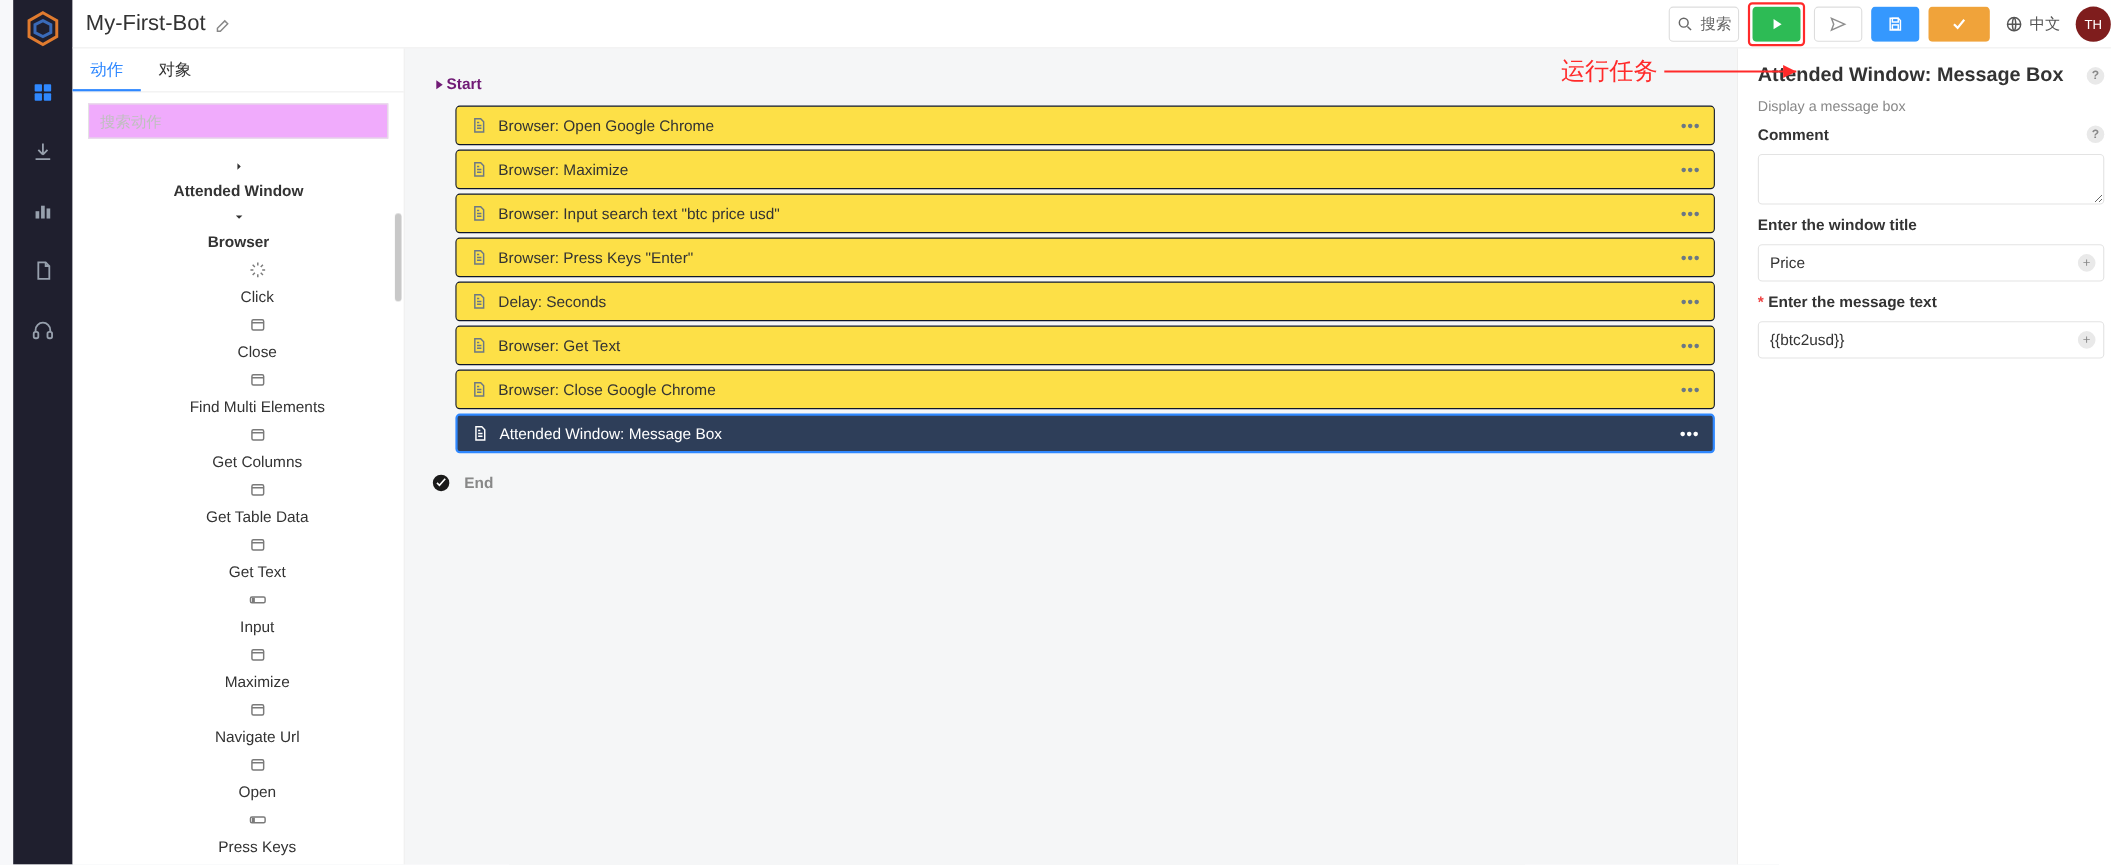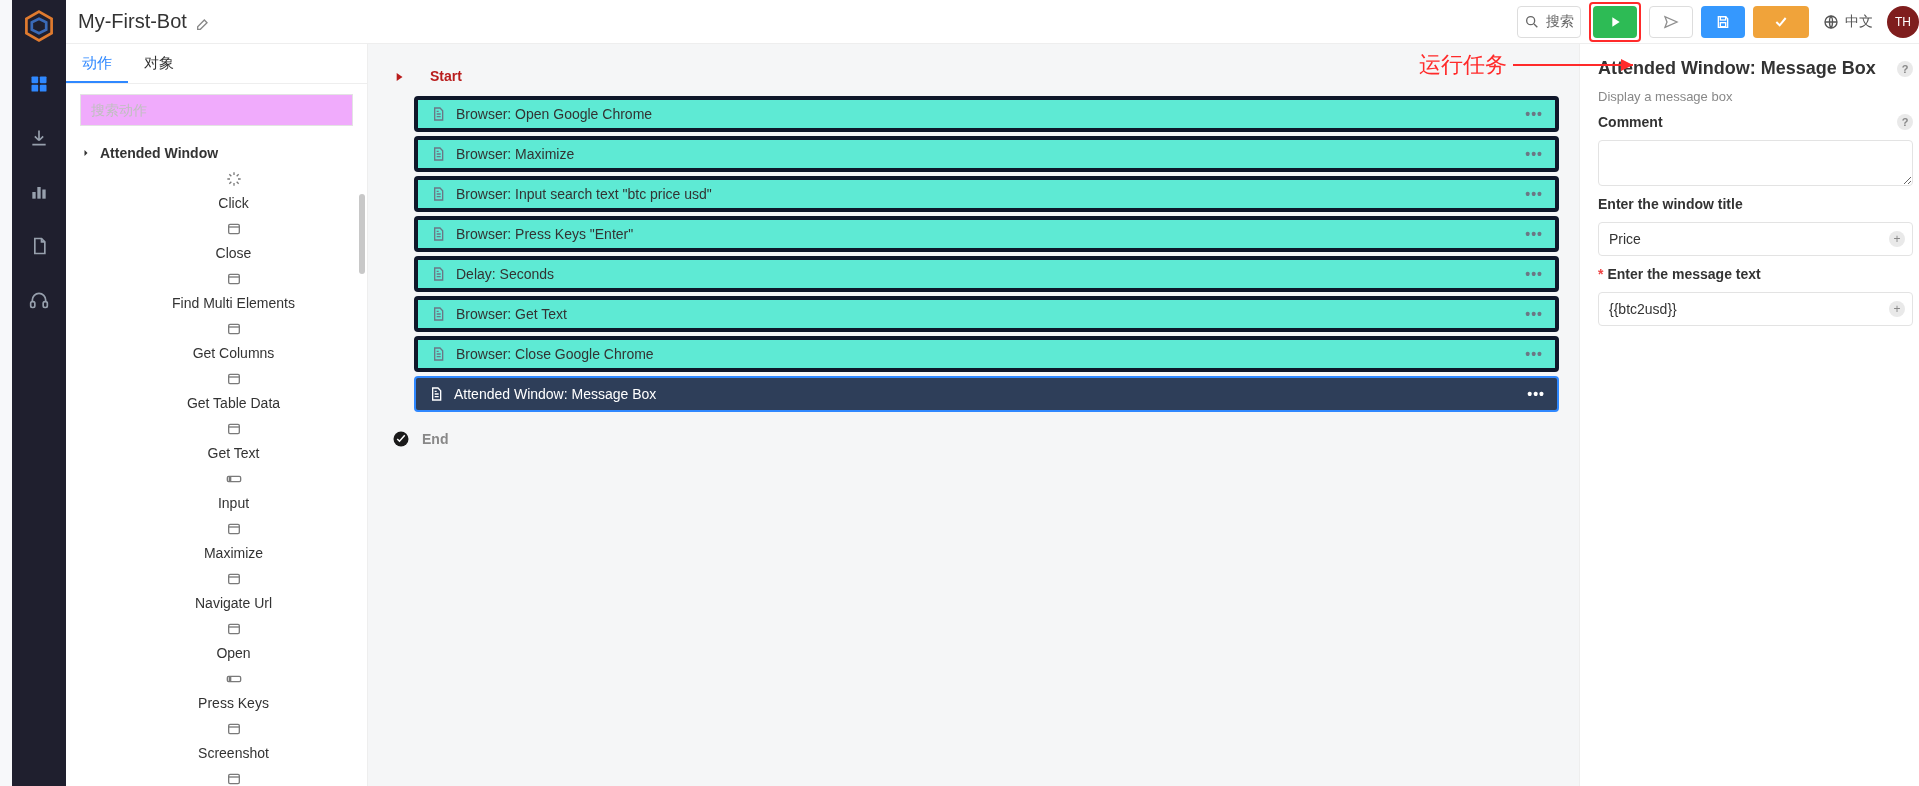--- a/index.html
+++ b/index.html
@@ -42,31 +42,31 @@
   
   .side { width: 302px; border-right: 1px solid #eee; display: flex; flex-direction: column; min-height: 0;position:relative;}
   .side-tabs { display: flex; border-bottom: 1px solid #eee; height:40px; }
   .side-tab { padding: 10px 16px; font-size: 15px; cursor: pointer; color: #333; }
   .side-tab.active { color: #2f88ff; border-bottom: 2px solid #2f88ff; }
   .side-search { margin: 10px 14px; }
   .side-search input { width: 100%; height: 32px; border: 1px solid #e3e3e3; border-radius: 0; padding: 0 10px; font-size: 14px; background:#f0abfc; color:#333;}
   .side-search input::placeholder{color:#bfbfbf;}
   .tree { flex: 1; overflow-y: auto; padding: 4px 0 20px 0; position:relative;}
   .tree-row { display: flex; align-items: center; gap: 8px; padding: 5px 14px 5px 14px; font-size: 14px; cursor: pointer; color:#333;}
-  .tree-row.group { font-weight: 600; }
+  .tree-row.group { font-weight: 600; flex-direction: column; }
   .tree-row.leaf { padding-left: 48px; color:#333; font-weight:400;flex-direction:column;}
   .chev { width: 12px; height: 12px; }
   .tree-row svg.li { width:16px; height:16px; color:#7a7a7a; }
   .side-scroller{position:absolute; right:2px; top:150px; width:6px; height:80px; background:#c8c8c8; border-radius:3px;}
 
   
   .flow-wrap { flex: 1; background: #f5f6f7; padding: 16px 20px; overflow-y: auto; display:flex; flex-direction:column; gap:4px; min-width:0;}
-  .flow-row { display:flex; align-items:flex-end; gap:24px; padding:8px 4px; color:#b91c1c; font-weight:600;}
+  .flow-row { display:flex; align-items:flex-end; gap:0; padding:8px 4px; color:#701a75; font-weight:600;}
   .flow-row .arrow{ width:14px;height:14px;}
-  .step { background:#5eead4; border:4px solid #0f172a; border-radius:4px; height:36px; display:flex; align-items:center; padding:0 12px; gap:10px; cursor:pointer; color:#333;}
+  .step { background:#fde047; border:1px solid #0f172a; border-radius:4px; height:36px; display:flex; align-items:center; padding:0 12px; gap:10px; cursor:pointer; color:#333;}
   .step .doc{width:16px;height:16px;color:#6b7785;}
   .step .dots{margin-left:auto; color:#6b7785; font-weight:700; letter-spacing:1px;}
   .step.selected{ background:#2e3e59; color:#fff; border:2px solid #2f88ff;}
   .step.selected .doc{color:#fff;}
   .step.selected .dots{color:#fff;}
   .steps{ display:flex; flex-direction:column; gap:4px; padding-left:26px;}
   .end-row{ display:flex; align-items:center; gap:12px; padding:14px 4px 4px 4px; color:#888; font-weight:600;}
   .end-row .chk{width:18px;height:18px;}
 
   
@@ -203,20 +203,26 @@
         <div class="side-search">
           <input placeholder="搜索动作" style="">
         </div>
         <div class="tree" id="tree">
             <div class="tree-row group">
               <svg class="chev" viewBox="0 0 24 24" fill="currentColor">
                 <path d="M9 6l6 6-6 6z"></path>
               </svg>
               <span>Attended Window</span>
             </div>
+            <div class="tree-row group">
+              <svg class="chev" viewBox="0 0 24 24" fill="currentColor">
+                <path d="M6 9l6 6 6-6z"></path>
+              </svg>
+              <span>Browser</span>
+            </div>
             <div class="tree-row leaf">
               <svg class="li" viewBox="0 0 24 24" fill="none" stroke="currentColor" stroke-width="2">
                 <path d="M12 2v4M12 18v4M2 12h4M18 12h4M5 5l3 3M16 16l3 3M5 19l3-3M16 8l3-3"></path>
               </svg>
               <span>Click</span>
             </div>
             <div class="tree-row leaf">
               <svg class="li" viewBox="0 0 24 24" fill="none" stroke="currentColor" stroke-width="2">
                 <rect x="4" y="5" width="16" height="14" rx="2"></rect>
                 <path d="M4 9h16"></path>

